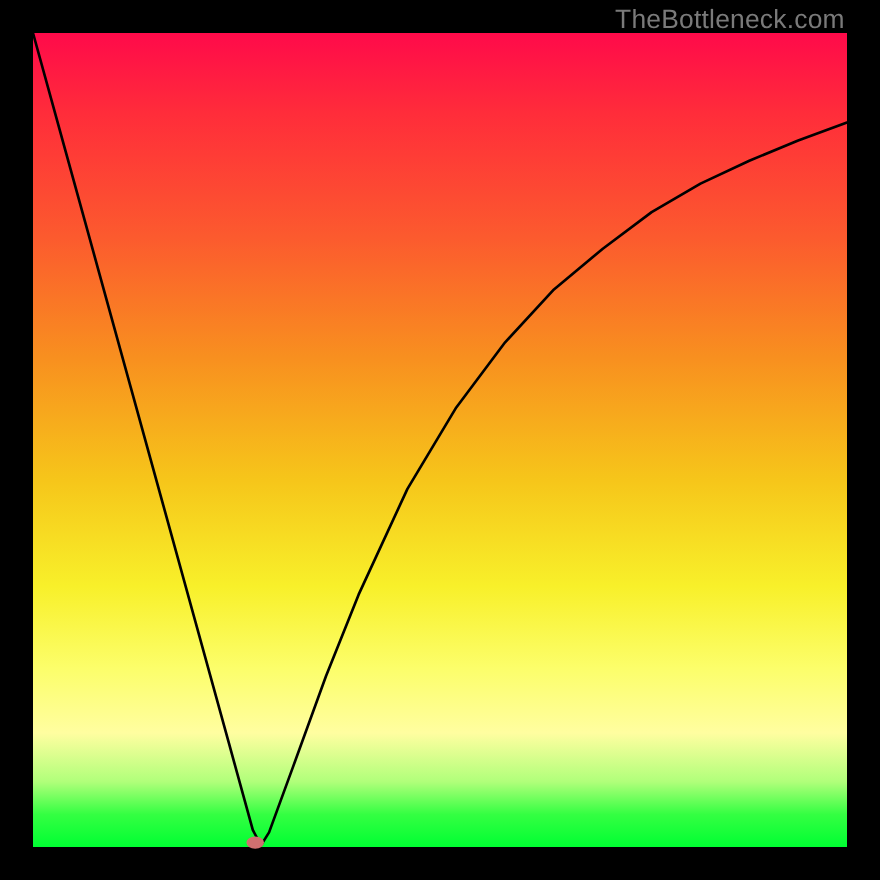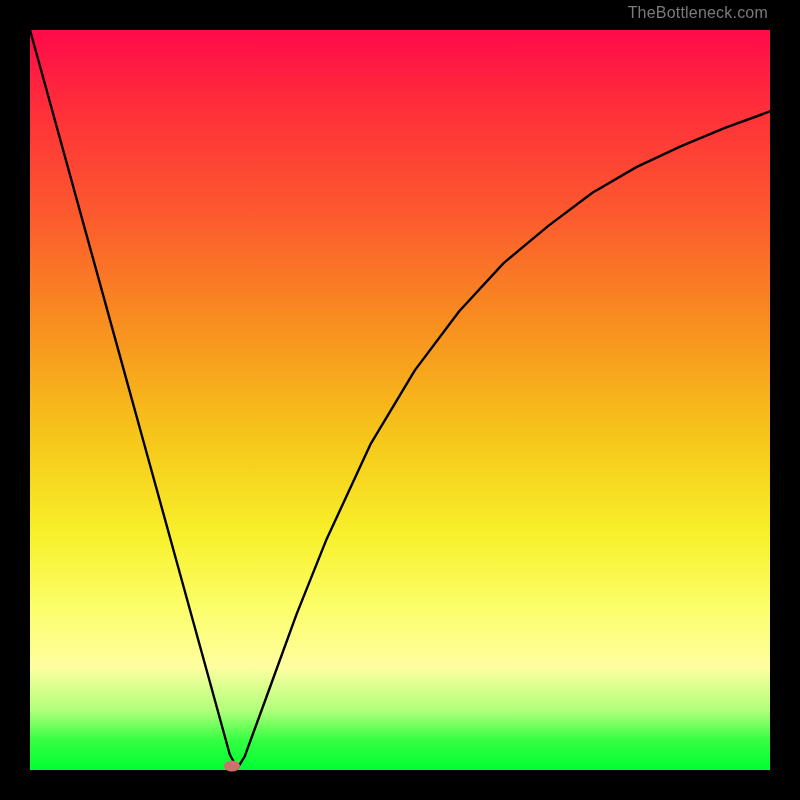--- a/index.html
+++ b/index.html
@@ -29,21 +29,21 @@
       #b0ff7a 92%,
       #34ff42 96%,
       #00ff32 100%
     );
   }
   .watermark {
     position: absolute;
     top: 4px;
     right: 32px;
     font-family: Arial, Helvetica, sans-serif;
-    font-size: 16px;
+    font-size: 24px;
     font-weight: 500;
     color: #7a7a7a;
     letter-spacing: 0.2px;
   }
   svg.curve {
     position: absolute;
     left: 0;
     top: 0;
     width: 100%;
     height: 100%;

